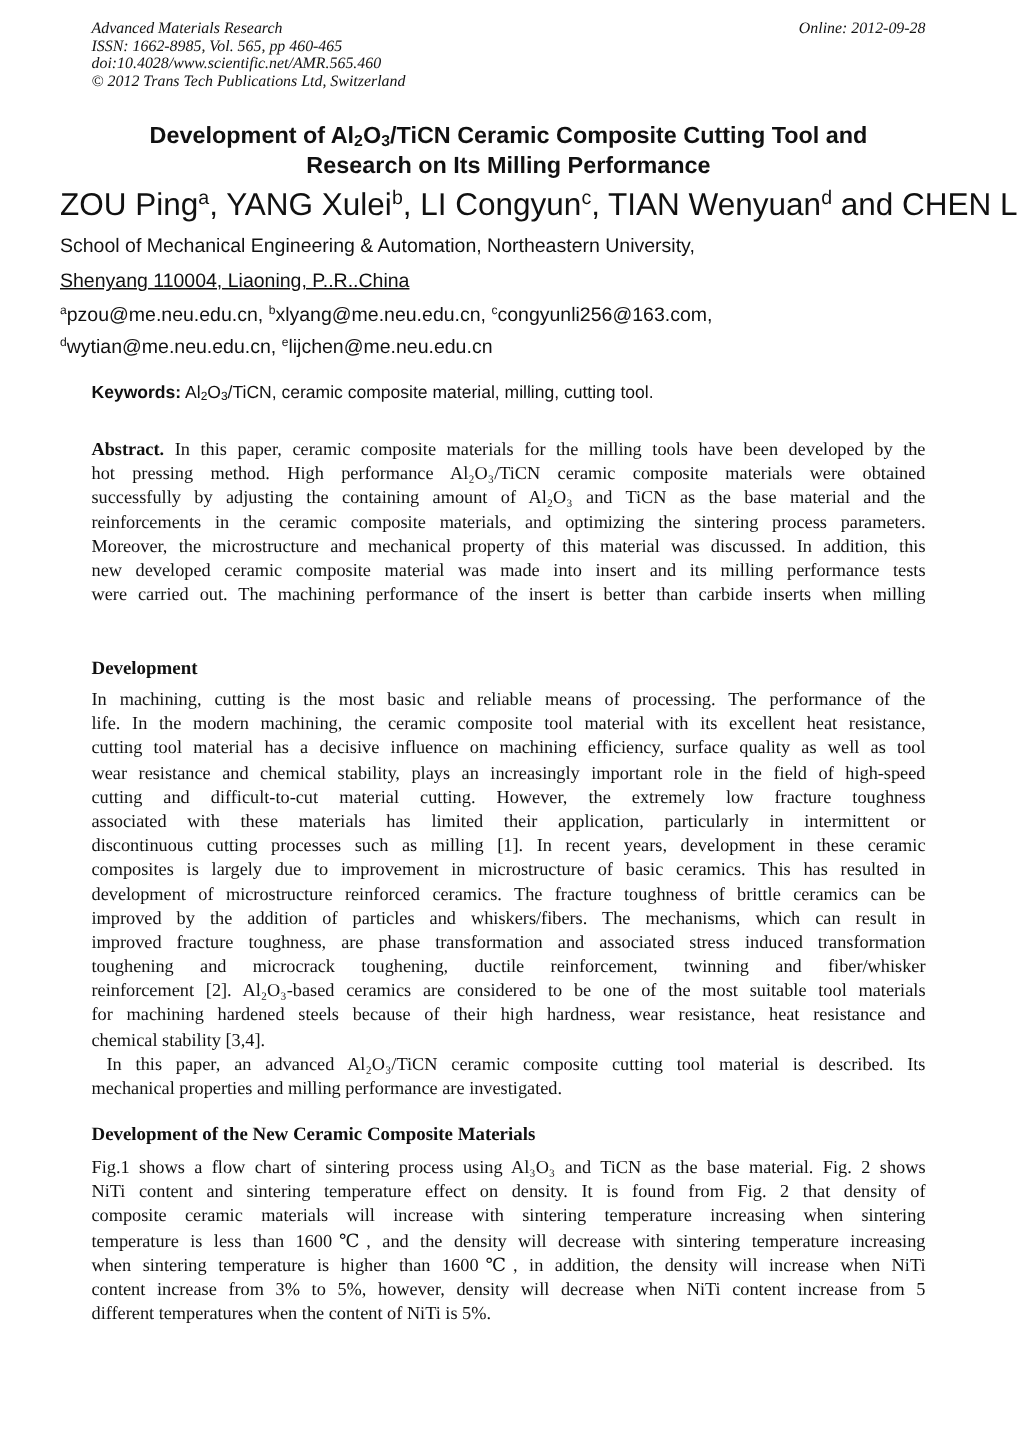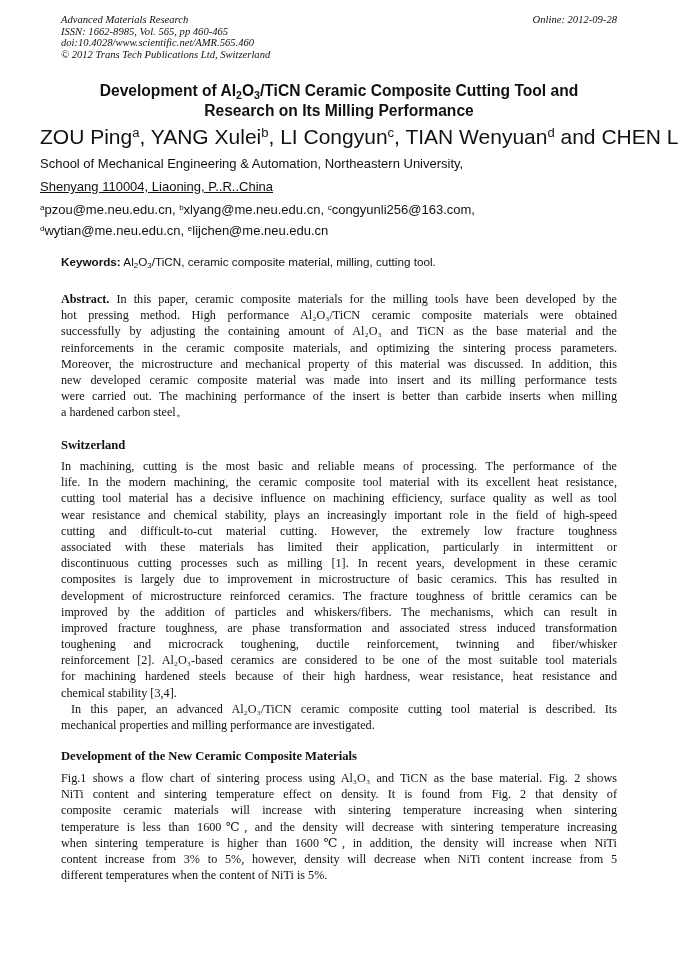--- a/index.html
+++ b/index.html
@@ -61,24 +61,23 @@
 </div>
 
 <div class="para serif" style="top:291px;">
   <span class="ln"><b>Abstract.</b><span> In this paper, ceramic composite materials for the milling tools have been developed by the</span></span>
   <span class="ln">hot pressing method. High performance Al₂O₃/TiCN ceramic composite materials were obtained</span>
   <span class="ln">successfully by adjusting the containing amount of Al₂O₃ and TiCN as the base material and the</span>
   <span class="ln">reinforcements in the ceramic composite materials, and optimizing the sintering process parameters.</span>
   <span class="ln">Moreover, the microstructure and mechanical property of this material was discussed. In addition, this</span>
   <span class="ln">new developed ceramic composite material was made into insert and its milling performance tests</span>
   <span class="ln">were carried out. The machining performance of the insert is better than carbide inserts  when milling</span>
-  <span class="ln last">a hardened carbon steel。</span>
 </div>
 
-<div class="heading serif" style="top:438px;">Switzerland</div>
+<div class="heading serif" style="top:438px;">Development</div>
 <div class="para serif" style="top:458px;">
   <span class="ln">In machining, cutting is the most basic and reliable means of processing. The performance of the</span>
   <span class="ln">life. In the modern machining, the ceramic composite tool material with its excellent heat resistance,</span>
   <span class="ln">cutting tool material has a decisive influence on machining efficiency, surface quality as well as tool</span>
   <span class="ln">wear resistance and chemical stability, plays an increasingly important role in the field of high-speed</span>
   <span class="ln">cutting and difficult-to-cut material cutting. However, the extremely low fracture toughness</span>
   <span class="ln">associated with these materials has limited their application, particularly in intermittent or</span>
   <span class="ln">discontinuous cutting processes such as milling [1]. In recent years, development in these ceramic</span>
   <span class="ln">composites is largely due to improvement in microstructure of basic ceramics. This has resulted in</span>
   <span class="ln">development of microstructure reinforced ceramics. The fracture toughness of brittle ceramics can be</span>

